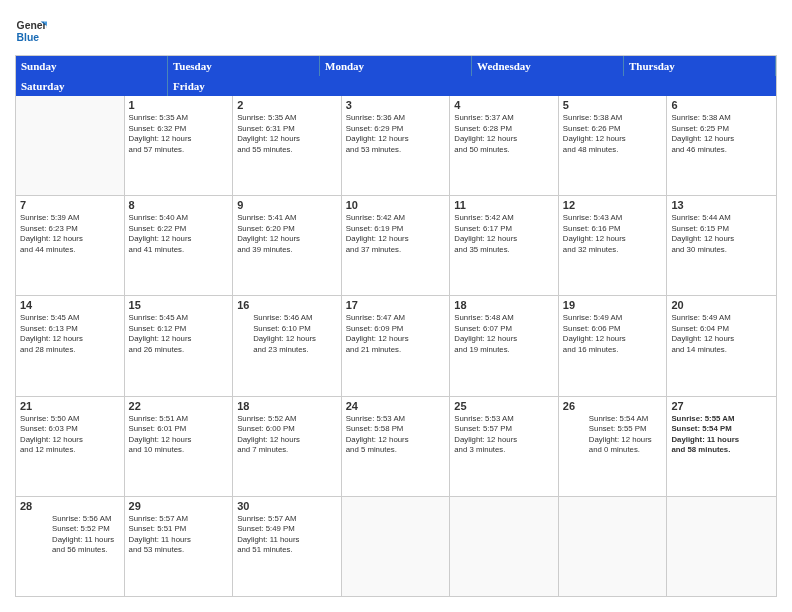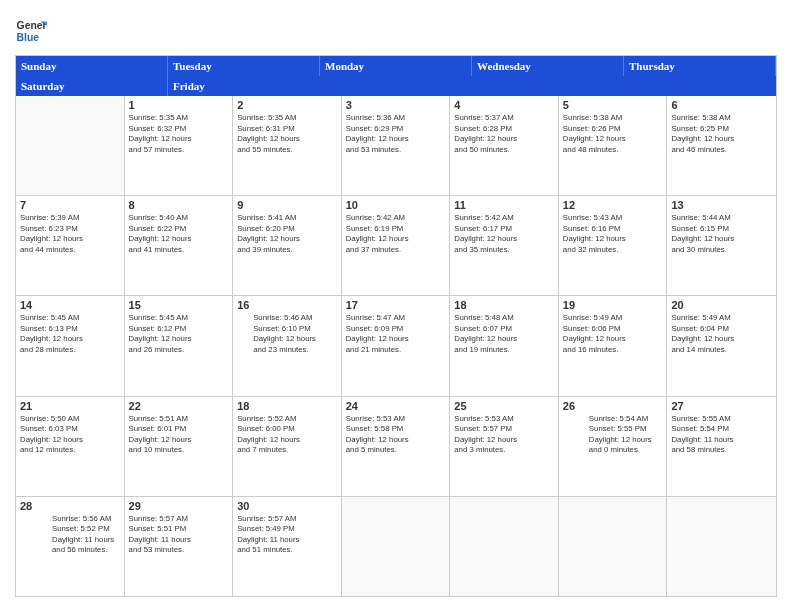--- a/index.html
+++ b/index.html
@@ -318,21 +318,21 @@
           </div>
           <div class="cal-cell">
             <span class="day-num">26</span>
             <div class="cell-info" style="white-space: pre-line; margin-left: 26px;">Sunrise: 5:54 AM
 Sunset: 5:55 PM
 Daylight: 12 hours
 and 0 minutes.</div>
           </div>
           <div class="cal-cell">
             <span class="day-num">27</span>
-            <div class="cell-info" style="white-space: pre-line;">Sunrise: 5:55 AM
+            <div class="cell-info" style="white-space: pre-line; font-weight: bold;">Sunrise: 5:55 AM
 Sunset: 5:54 PM
 Daylight: 11 hours
 and 58 minutes.</div>
           </div>
         </div>
         <div class="cal-row">
           <div class="cal-cell">
             <span class="day-num">28</span>
             <div class="cell-info" style="white-space: pre-line; margin-left: 32px;">Sunrise: 5:56 AM
 Sunset: 5:52 PM

